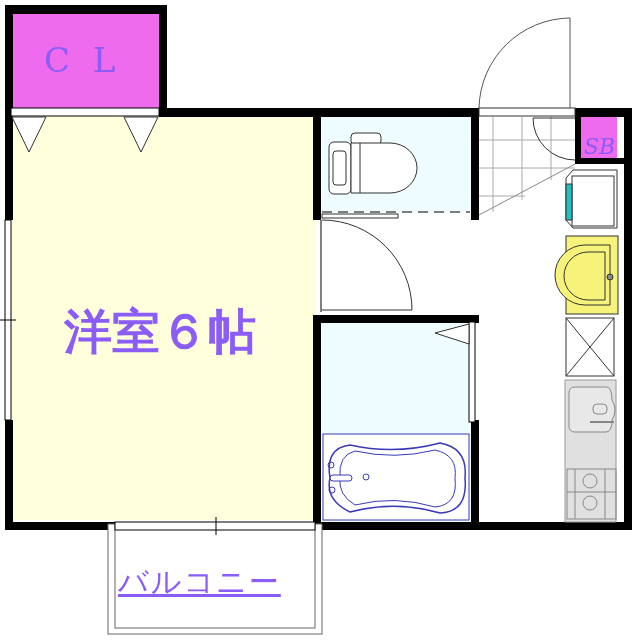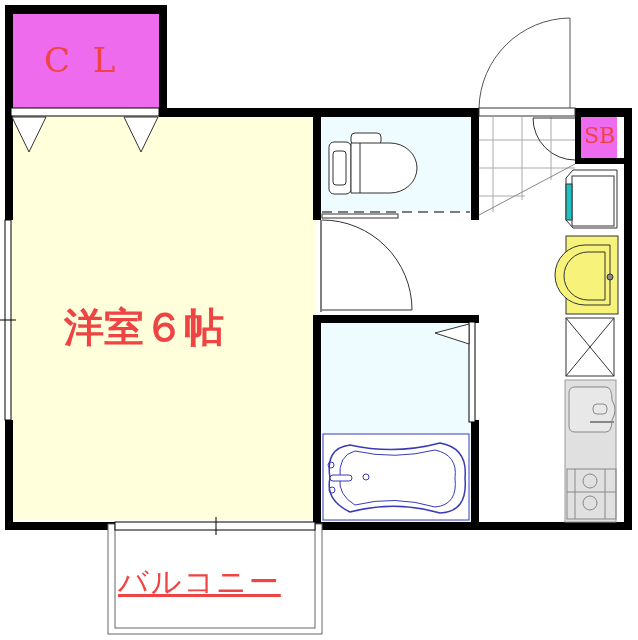--- a/index.html
+++ b/index.html
@@ -1,18 +1,18 @@
 <!DOCTYPE html>
 <html><head>
 <meta charset="utf-8">
 <style>
   html,body{margin:0;padding:0;background:#ffffff;}
   body{width:638px;height:640px;overflow:hidden;position:relative;font-family:"DejaVu Serif",serif;}
   svg{position:absolute;left:0;top:0;}
-  .lbl{position:absolute;color:#ef4444;font-family:"DejaVu Serif","Liberation Serif",serif;white-space:nowrap;}
+  .lbl{position:absolute;color:#8b5cf6;font-family:"DejaVu Serif","Liberation Serif",serif;white-space:nowrap;}
 </style>
 </head>
 <body>
 
 <svg width="638" height="640" viewBox="0 0 638 640">
 
   <rect x="11" y="12" width="148" height="96" fill="#ee6bee"></rect>
   <rect x="11" y="116" width="305" height="110" fill="#ffffdc"></rect>
   <rect x="11" y="110" width="305" height="118" fill="#ffffdc"></rect>
   <rect x="11" y="116" width="305" height="112" fill="#ffffdc"></rect>
@@ -120,15 +120,15 @@
     <rect x="567" y="469" width="49" height="50"></rect>
     <circle cx="590" cy="481" r="7"></circle>
     <circle cx="590" cy="503" r="7"></circle>
     <line x1="567" y1="492" x2="616" y2="492"></line>
     <line x1="575" y1="469" x2="575" y2="519"></line>
     <line x1="605" y1="469" x2="605" y2="519"></line>
   </g>
 </svg>
 
 <div class="lbl" style="left:44px;top:40px;font-size:34px;letter-spacing:6px;">C L</div>
-<div class="lbl" style="left:64px;top:300px;font-size:40px;font-weight:bold;">洋室６帖</div>
-<div class="lbl" style="left:584px;top:123px;font-size:22px;">SB</div>
+<div class="lbl" style="left:64px;top:300px;font-size:48px;font-weight:bold;">洋室６帖</div>
+<div class="lbl" style="left:584px;top:134px;font-size:22px;font-style:italic;">SB</div>
 <div class="lbl" style="left:118px;top:562px;font-size:30px;letter-spacing:2px;text-decoration:underline;">バルコニー</div>
 
 </body></html>

